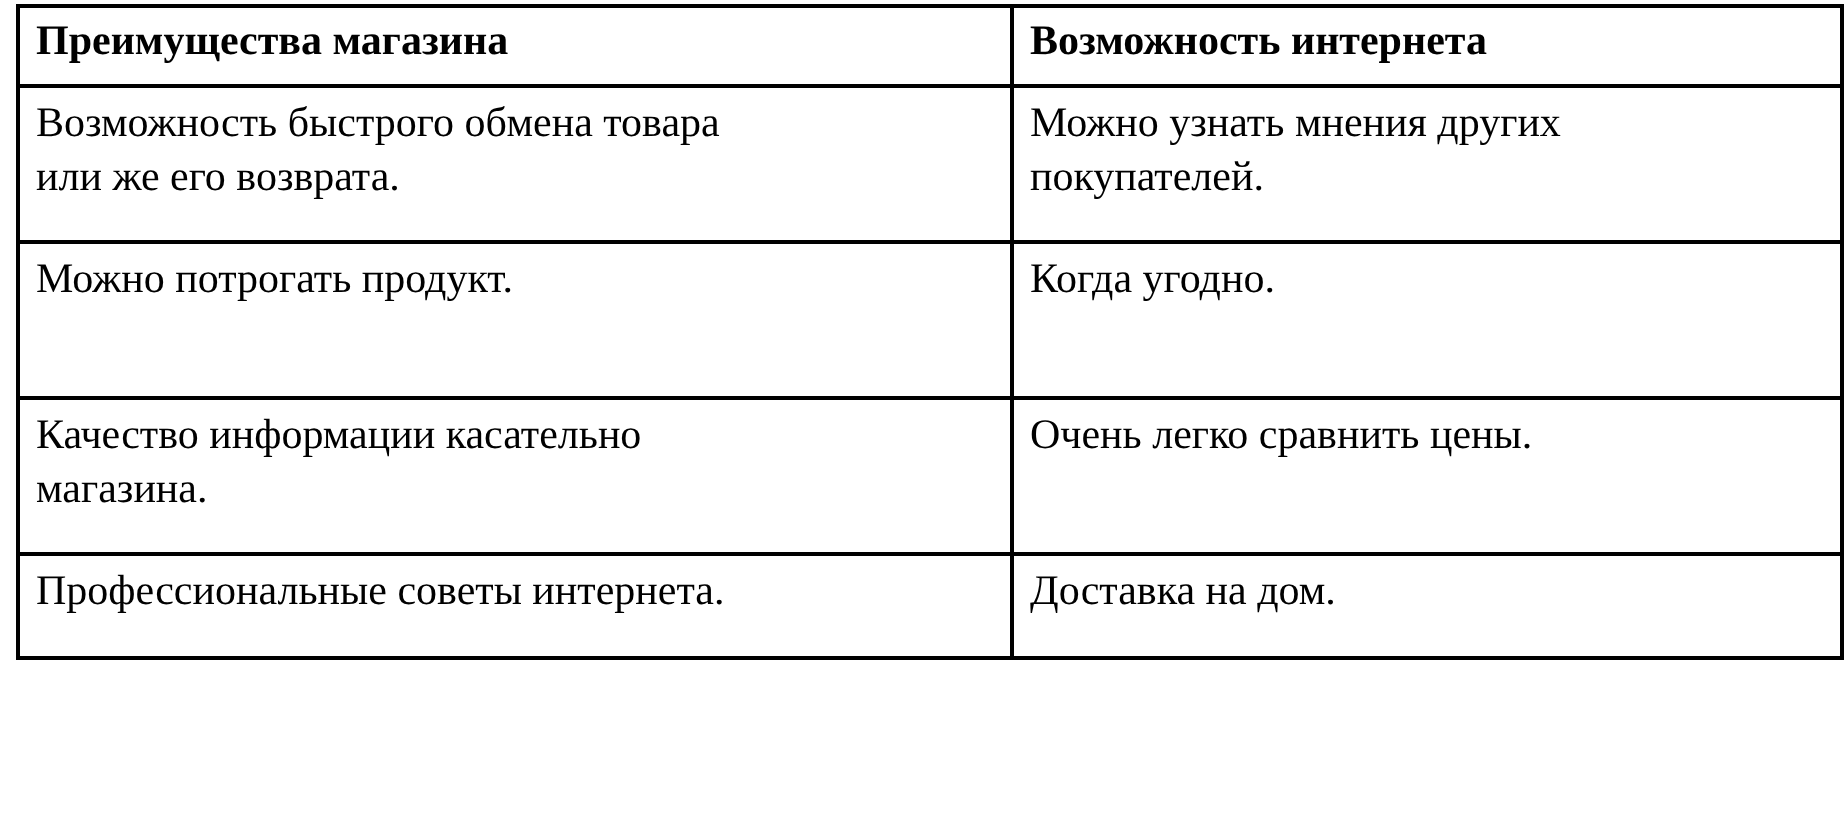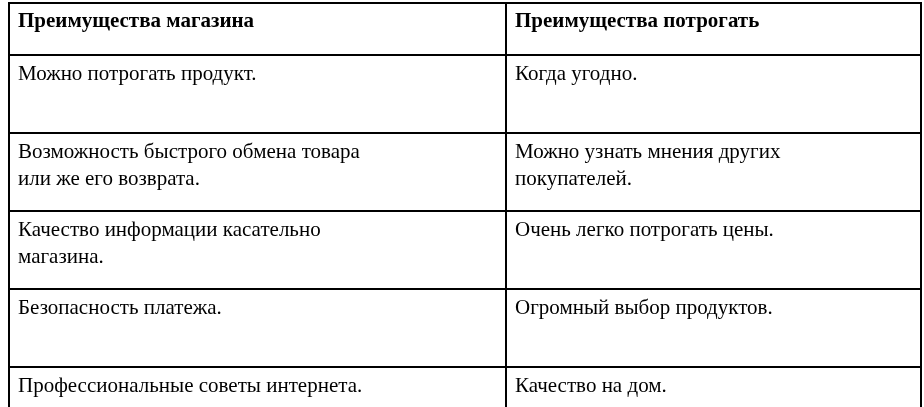--- a/index.html
+++ b/index.html
@@ -32,21 +32,21 @@
     vertical-align: top;
     padding: 4px 6px 4px 8px;
     font-size: 21px;
     line-height: 1.28;
   }
   table.compare th {
     font-weight: bold;
     text-align: left;
     height: 34px;
     padding-top: 3px;
-    padding-bottom: 13px;
+    padding-bottom: 1px;
     font-size: 21px;
   }
   table.compare col.c1 { width: 497px; }
   table.compare col.c2 { width: 415px; }
   tbody td {
     height: 68px;
   }
   tbody tr:last-child td {
     height: 42px;
   }
@@ -63,63 +63,55 @@
     <colgroup>
       <col class="c1">
       <col class="c2">
     </colgroup>
     <thead>
       <tr>
         <th>
           <span class="cell-text">Преимущества магазина</span>
         </th>
         <th>
-          <span class="cell-text">Преимущества потрогать</span>
+          <span class="cell-text">Возможность интернета</span>
         </th>
       </tr>
     </thead>
     <tbody>
-      <tr>
-        <td>
-          <span class="cell-text">Можно потрогать продукт.</span>
-        </td>
-        <td>
-          <span class="cell-text">Когда угодно.</span>
-        </td>
-      </tr>
       <tr>
         <td>
           <span class="cell-text">Возможность быстрого обмена товара
 или же его возврата.</span>
         </td>
         <td>
           <span class="cell-text">Можно узнать мнения других
 покупателей.</span>
         </td>
       </tr>
       <tr>
         <td>
+          <span class="cell-text">Можно потрогать продукт.</span>
+        </td>
+        <td>
+          <span class="cell-text">Когда угодно.</span>
+        </td>
+      </tr>
+      <tr>
+        <td>
           <span class="cell-text">Качество информации касательно
 магазина.</span>
         </td>
         <td>
-          <span class="cell-text">Очень легко потрогать цены.</span>
-        </td>
-      </tr>
-      <tr>
-        <td>
-          <span class="cell-text">Безопасность платежа.</span>
-        </td>
-        <td>
-          <span class="cell-text">Огромный выбор продуктов.</span>
+          <span class="cell-text">Очень легко сравнить цены.</span>
         </td>
       </tr>
       <tr>
         <td>
           <span class="cell-text">Профессиональные советы интернета.</span>
         </td>
         <td>
-          <span class="cell-text">Качество на дом.</span>
+          <span class="cell-text">Доставка на дом.</span>
         </td>
       </tr>
     </tbody>
   </table>
 </div>
 
 </body></html>

